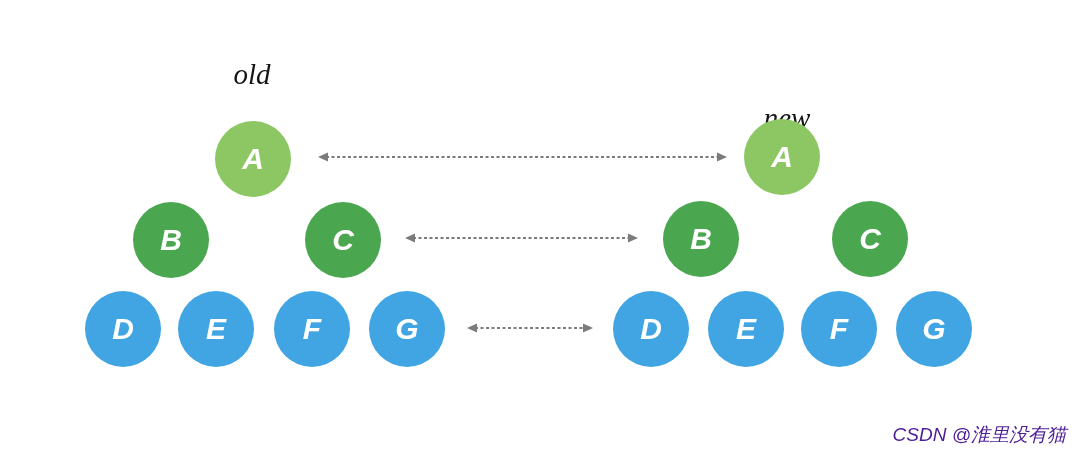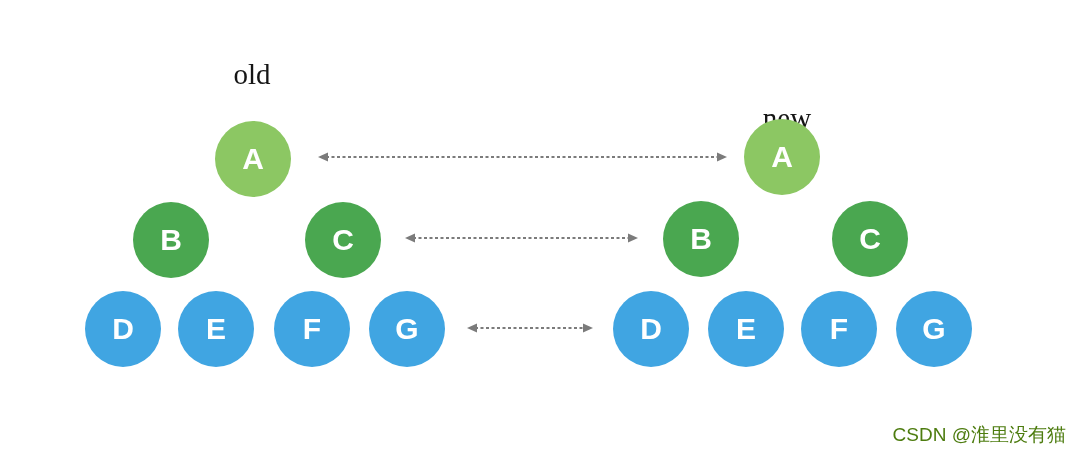--- a/index.html
+++ b/index.html
@@ -4,20 +4,21 @@
 <style>
   * { margin: 0; padding: 0; box-sizing: border-box; }
   html, body { background: #ffffff; }
   .canvas {
     position: relative;
     width: 1080px;
     height: 456px;
     background: #ffffff;
     overflow: hidden;
     font-family: "Liberation Sans", sans-serif;
+    font-style: italic;
   }
   .arrow-layer {
     position: absolute;
     left: 0; top: 0;
     width: 1080px; height: 470px;
     pointer-events: none;
   }
   .tree-label {
     position: absolute;
     transform: translate(-50%, -50%);
@@ -39,21 +40,21 @@
     font-size: 30px;
     line-height: 1;
     user-select: none;
   }
   .watermark {
     position: absolute;
     right: 14px;
     bottom: 8px;
     font-family: "Liberation Sans", sans-serif;
     font-size: 19px;
-    color: #4d7c0f;
+    color: #4c1d95;
     white-space: nowrap;
   }
 </style>
 </head>
 <body>
 
 <div class="canvas">
   <svg class="arrow-layer" width="1080" height="470" viewBox="0 0 1080 470" xmlns="http://www.w3.org/2000/svg">
       <g>
         <line x1="326" y1="157" x2="719" y2="157" stroke="#7b7b7b" stroke-width="2" stroke-dasharray="3 2.5"></line>

